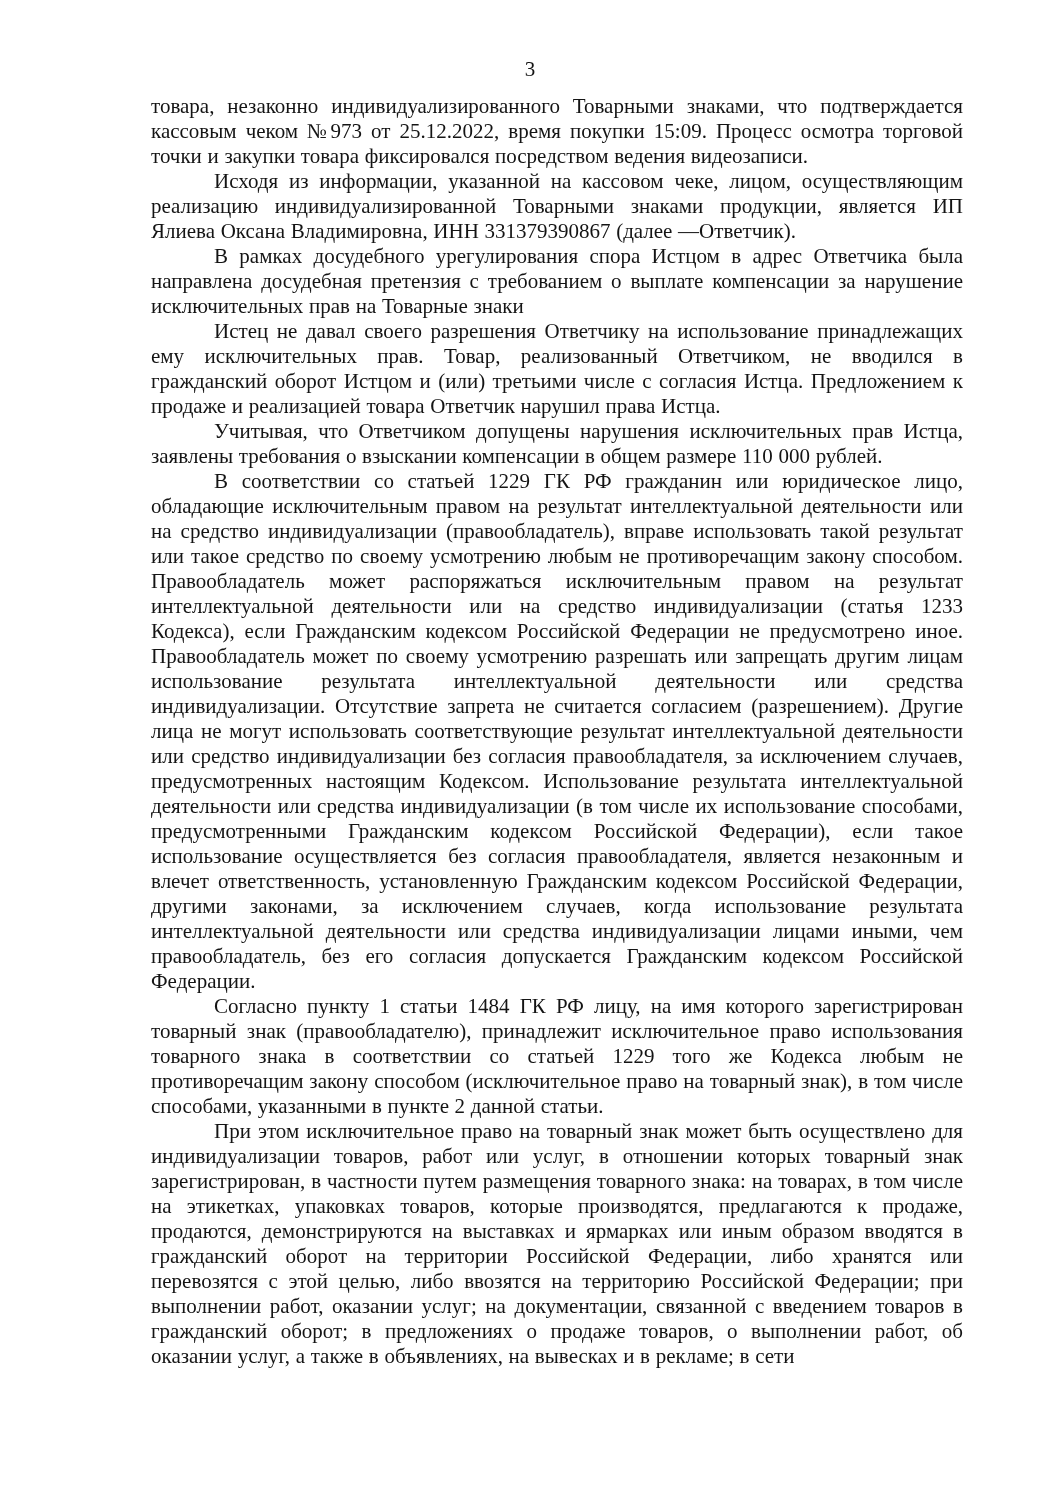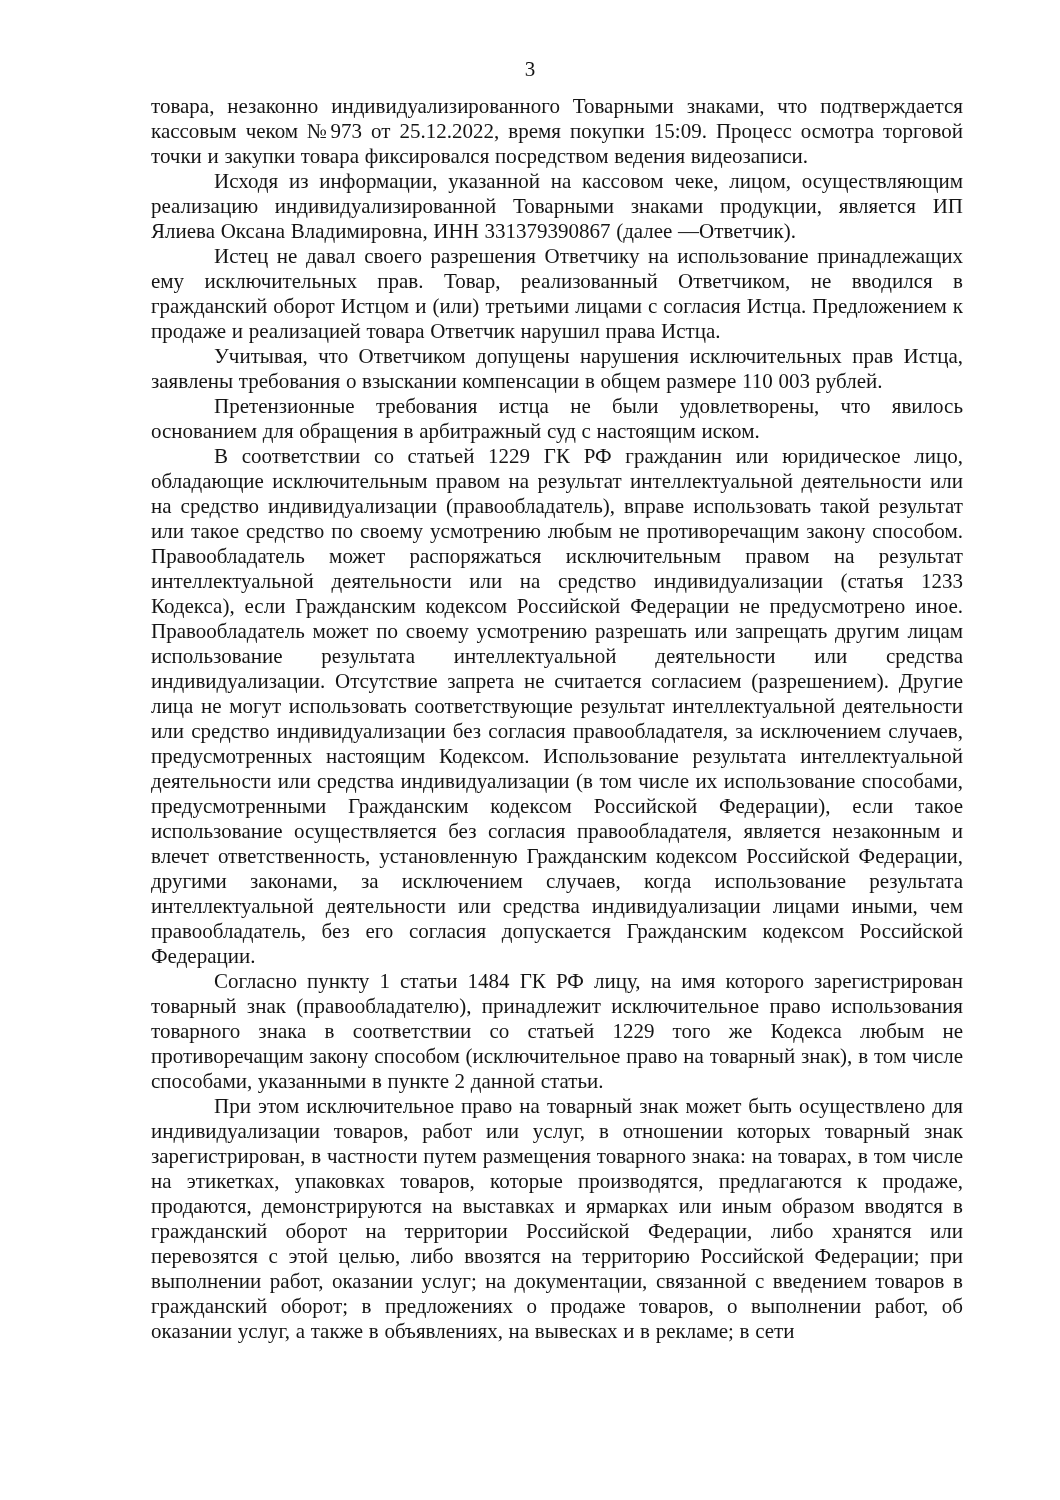--- a/index.html
+++ b/index.html
@@ -47,20 +47,20 @@
 </style>
 </head>
 <body>
 
 <div class="page">
   <div class="page-number">3</div>
 
   <div class="body-text">
     <p class="para continuation">товара, незаконно индивидуализированного Товарными знаками, что подтверждается кассовым чеком №973 от 25.12.2022, время покупки 15:09. Процесс осмотра торговой точки и закупки товара фиксировался посредством ведения видеозаписи.</p>
     <p class="para">Исходя из информации, указанной на кассовом чеке, лицом, осуществляющим реализацию индивидуализированной Товарными знаками продукции, является ИП Ялиева Оксана Владимировна, ИНН 331379390867 (далее —Ответчик).</p>
-    <p class="para">Истец не давал своего разрешения Ответчику на использование принадлежащих ему исключительных прав. Товар, реализованный Ответчиком, не вводился в гражданский оборот Истцом и (или) третьими лицами с согласия Истца. Предложением к продаже и реализацией товара Ответчик нарушил права Истца.</p>
-    <p class="para">Учитывая, что Ответчиком допущены нарушения исключительных прав Истца, заявлены требования о взыскании компенсации в общем размере 110 003 рублей.</p>
-    <p class="para">Претензионные требования истца не были удовлетворены, что явилось основанием для обращения в арбитражный суд с настоящим иском.</p>
+    <p class="para">В рамках досудебного урегулирования спора Истцом в адрес Ответчика была направлена досудебная претензия с требованием о выплате компенсации за нарушение исключительных прав на Товарные знаки</p>
+    <p class="para">Истец не давал своего разрешения Ответчику на использование принадлежащих ему исключительных прав. Товар, реализованный Ответчиком, не вводился в гражданский оборот Истцом и (или) третьими числе с согласия Истца. Предложением к продаже и реализацией товара Ответчик нарушил права Истца.</p>
+    <p class="para">Учитывая, что Ответчиком допущены нарушения исключительных прав Истца, заявлены требования о взыскании компенсации в общем размере 110 000 рублей.</p>
     <p class="para">В соответствии со статьей 1229 ГК РФ гражданин или юридическое лицо, обладающие исключительным правом на результат интеллектуальной деятельности или на средство индивидуализации (правообладатель), вправе использовать такой результат или такое средство по своему усмотрению любым не противоречащим закону способом. Правообладатель может распоряжаться исключительным правом на результат интеллектуальной деятельности или на средство индивидуализации (статья 1233 Кодекса), если Гражданским кодексом Российской Федерации не предусмотрено иное. Правообладатель может по своему усмотрению разрешать или запрещать другим лицам использование результата интеллектуальной деятельности или средства индивидуализации. Отсутствие запрета не считается согласием (разрешением). Другие лица не могут использовать соответствующие результат интеллектуальной деятельности или средство индивидуализации без согласия правообладателя, за исключением случаев, предусмотренных настоящим Кодексом. Использование результата интеллектуальной деятельности или средства индивидуализации (в том числе их использование способами, предусмотренными Гражданским кодексом Российской Федерации), если такое использование осуществляется без согласия правообладателя, является незаконным и влечет ответственность, установленную Гражданским кодексом Российской Федерации, другими законами, за исключением случаев, когда использование результата интеллектуальной деятельности или средства индивидуализации лицами иными, чем правообладатель, без его согласия допускается Гражданским кодексом Российской Федерации.</p>
     <p class="para">Согласно пункту 1 статьи 1484 ГК РФ лицу, на имя которого зарегистрирован товарный знак (правообладателю), принадлежит исключительное право использования товарного знака в соответствии со статьей 1229 того же Кодекса любым не противоречащим закону способом (исключительное право на товарный знак), в том числе способами, указанными в пункте 2 данной статьи.</p>
     <p class="para">При этом исключительное право на товарный знак может быть осуществлено для индивидуализации товаров, работ или услуг, в отношении которых товарный знак зарегистрирован, в частности путем размещения товарного знака: на товарах, в том числе на этикетках, упаковках товаров, которые производятся, предлагаются к продаже, продаются, демонстрируются на выставках и ярмарках или иным образом вводятся в гражданский оборот на территории Российской Федерации, либо хранятся или перевозятся с этой целью, либо ввозятся на территорию Российской Федерации; при выполнении работ, оказании услуг; на документации, связанной с введением товаров в гражданский оборот; в предложениях о продаже товаров, о выполнении работ, об оказании услуг, а также в объявлениях, на вывесках и в рекламе; в сети</p>
   </div>
 </div>
 
 </body></html>

